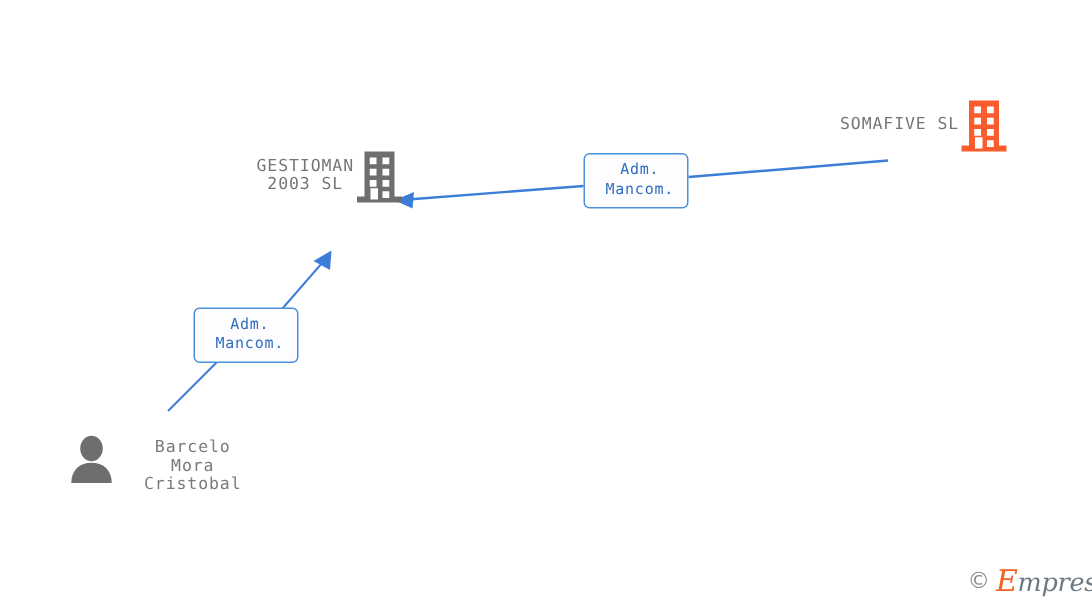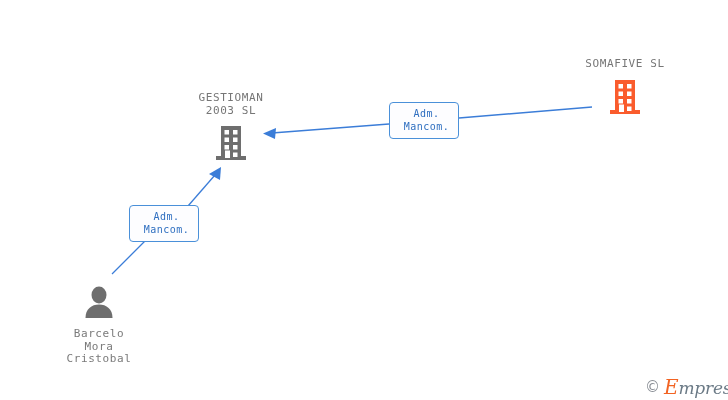--- a/index.html
+++ b/index.html
@@ -20,21 +20,21 @@
     left: 0;
     top: 0;
     width: 728px;
     height: 400px;
     pointer-events: none;
   }
   
   .node {
     position: absolute;
     display: flex;
-    flex-direction: column;
+    flex-direction: row;
     align-items: center;
   }
   .node-label {
     font-size: 11px;
     line-height: 12.5px;
     letter-spacing: 0.6px;
     text-align: center;
     white-space: pre;
   }
   .label-company {
@@ -134,21 +134,21 @@
         <rect x="10.5" y="14.5" width="4.5" height="4.5" fill="#ffffff"></rect>
         <rect x="19" y="14.5" width="4.5" height="4.5" fill="#ffffff"></rect>
         <rect x="10.5" y="22" width="4.5" height="4.5" fill="#ffffff"></rect>
         <rect x="19" y="22" width="4.5" height="4.5" fill="#ffffff"></rect>
         <rect x="11" y="27.5" width="5" height="7.5" fill="#ffffff"></rect>
         <rect x="19" y="29.5" width="4.5" height="4.5" fill="#ffffff"></rect>
       </svg>
     </span>
   </div>
 
-  <div class="node" style="left:44px; top:286px; width:110px;">
+  <div class="node" style="left:44px; top:286px; width:110px;gap:18px;">
     <span class="node-icon">
       <svg width="34" height="32" viewBox="0 0 34 32">
         <ellipse cx="17" cy="9" rx="7.5" ry="8.5" fill="#6e6e6e"></ellipse>
         <path d="M3.5 32 C3.5 23 9.5 18.5 17 18.5 C24.5 18.5 30.5 23 30.5 32 Z" fill="#6e6e6e"></path>
       </svg>
     </span>
     <div class="node-label label-person" style="margin-top:6px;">Barcelo
 Mora
 Cristobal</div>
   </div>

